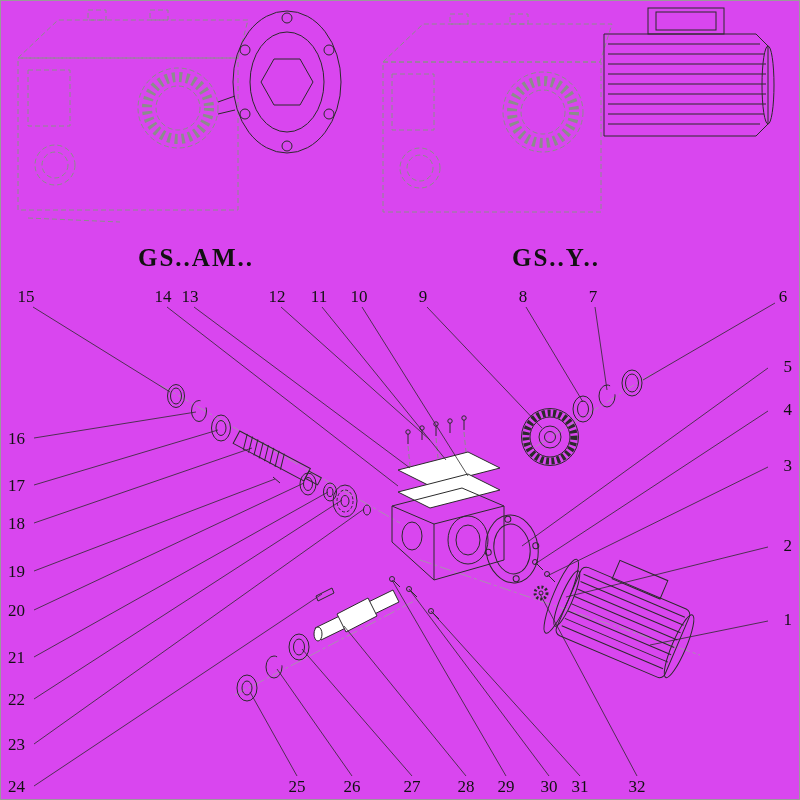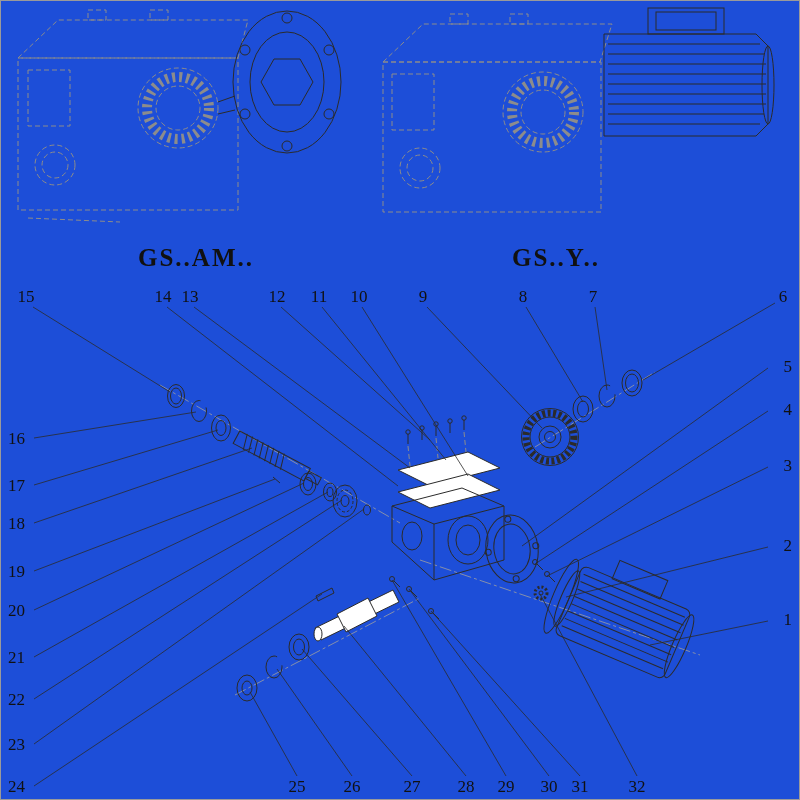--- a/index.html
+++ b/index.html
@@ -1,19 +1,19 @@
 <!DOCTYPE html>
 <html style="--line: #2b2b2b; --dash: #8c8c8c; --text: #111111;"><head>
 <meta charset="utf-8">
 <style>
   :root{
     --line:#2b2b2b; --dash:#8c8c8c; --text:#111111; --frame:#9a9a9a;
   }
   html,body{margin:0;padding:0;background:#fff;}
-  #stage{position:relative;width:800px;height:800px;background:#1d4ed8;overflow:hidden;
+  #stage{position:relative;width:800px;height:800px;background:#d946ef;overflow:hidden;
          font-family:"Liberation Serif",serif;}
   svg{position:absolute;left:0;top:0;}
   .ln{stroke:var(--line);fill:none;stroke-width:1;}
   .lnw{stroke:var(--line);fill:#fff;stroke-width:1;}
   .dash{stroke:var(--dash);fill:none;stroke-width:1;stroke-dasharray:5 3;}
   .spline{stroke:var(--dash);fill:none;stroke-dasharray:3 4;}
   .teeth{stroke:var(--line);fill:none;}
   .leader{stroke:var(--line);stroke-width:0.8;}
   .axis{stroke:#a0a0a0;stroke-width:0.8;fill:none;stroke-dasharray:12 3 3 3;}
   .callout{fill:var(--text);font:17px "Liberation Serif",serif;}

